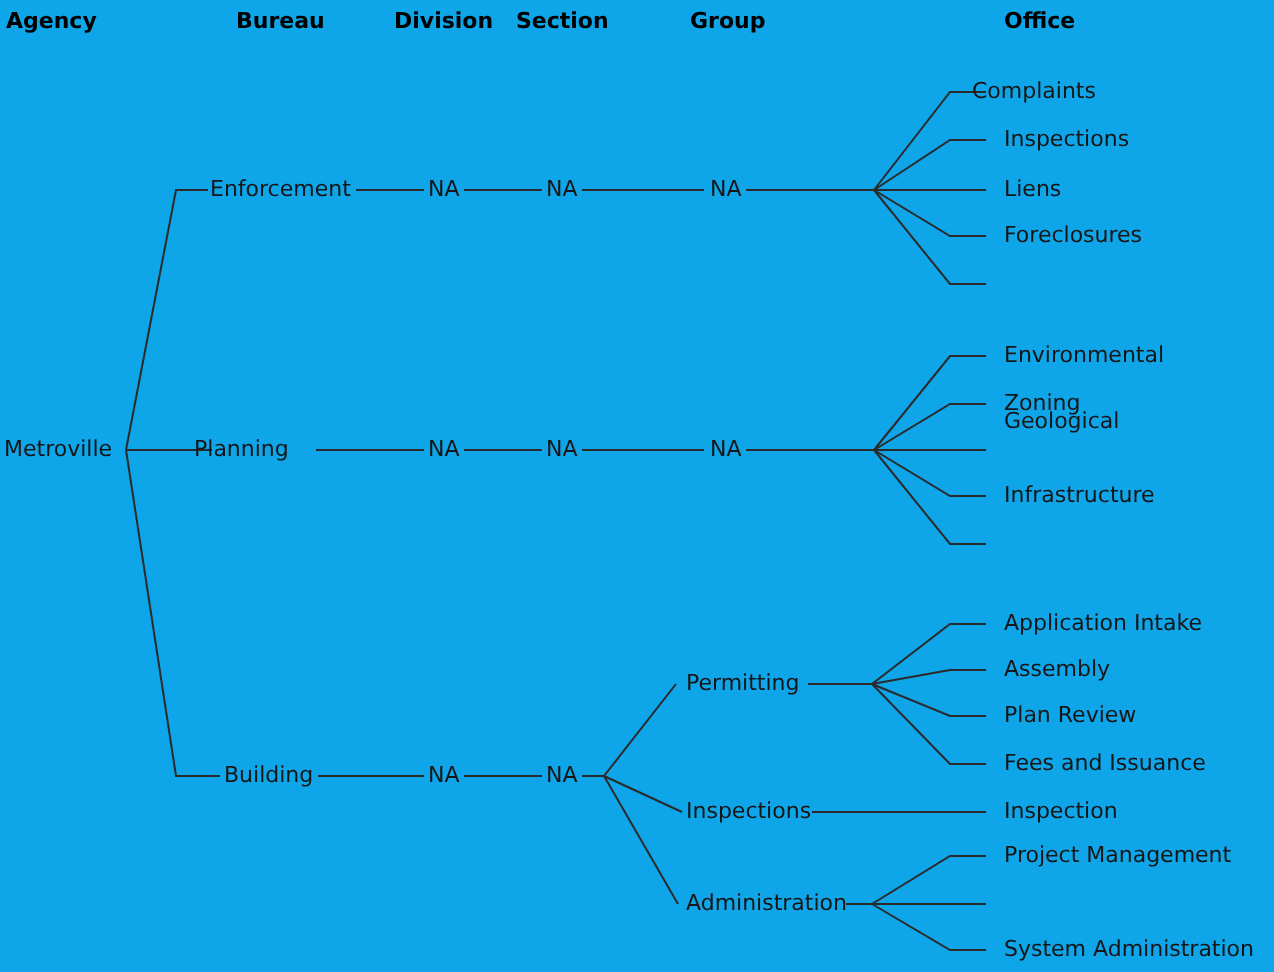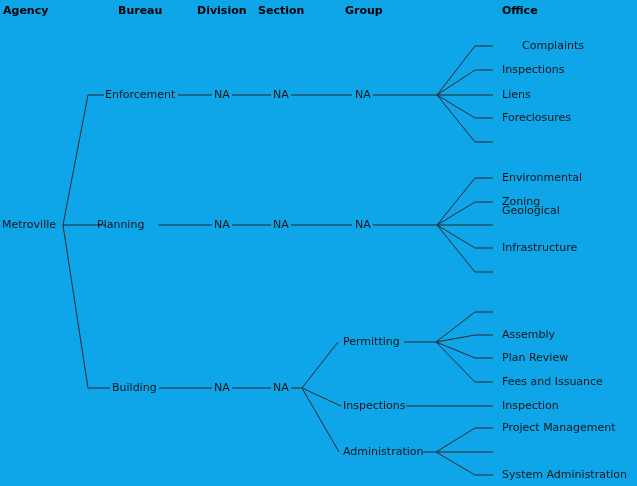--- a/index.html
+++ b/index.html
@@ -37,39 +37,40 @@
   <div class="lbl hdr" style="left:258px;top:4px">Section</div>
   <div class="lbl hdr" style="left:345px;top:4px">Group</div>
   <div class="lbl hdr" style="left:502px;top:4px">Office</div>
 
   <div class="lbl" style="left:2px;top:218px">Metroville</div>
 
   <div class="lbl" style="left:105px;top:88px">Enforcement</div>
   <div class="lbl" style="left:214px;top:88px">NA</div>
   <div class="lbl" style="left:273px;top:88px">NA</div>
   <div class="lbl" style="left:355px;top:88px">NA</div>
-  <div class="lbl" style="left:522px;top:39px">Complaints</div>
+  <div class="lbl" style="left:486px;top:39px">Complaints</div>
   <div class="lbl" style="left:502px;top:63px">Inspections</div>
   <div class="lbl" style="left:502px;top:88px">Liens</div>
   <div class="lbl" style="left:502px;top:111px">Foreclosures</div>
 
   <div class="lbl" style="left:97px;top:218px">Planning</div>
   <div class="lbl" style="left:214px;top:218px">NA</div>
   <div class="lbl" style="left:273px;top:218px">NA</div>
   <div class="lbl" style="left:355px;top:218px">NA</div>
   <div class="lbl" style="left:502px;top:171px">Environmental</div>
   <div class="lbl" style="left:502px;top:195px">Zoning</div>
   <div class="lbl" style="left:502px;top:204px">Geological</div>
   <div class="lbl" style="left:502px;top:241px">Infrastructure</div>
 
   <div class="lbl" style="left:112px;top:381px">Building</div>
   <div class="lbl" style="left:214px;top:381px">NA</div>
   <div class="lbl" style="left:273px;top:381px">NA</div>
 
   <div class="lbl" style="left:343px;top:335px">Permitting</div>
+  <div class="lbl" style="left:502px;top:305px">Application Intake</div>
   <div class="lbl" style="left:502px;top:328px">Assembly</div>
   <div class="lbl" style="left:502px;top:351px">Plan Review</div>
   <div class="lbl" style="left:502px;top:375px">Fees and Issuance</div>
 
   <div class="lbl" style="left:343px;top:399px">Inspections</div>
   <div class="lbl" style="left:502px;top:399px">Inspection</div>
 
   <div class="lbl" style="left:343px;top:445px">Administration</div>
   <div class="lbl" style="left:502px;top:421px">Project Management</div>
   <div class="lbl" style="left:502px;top:468px">System Administration</div>

